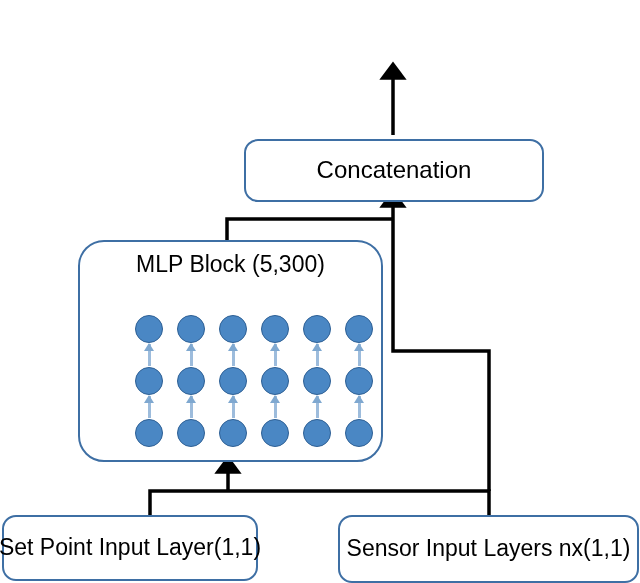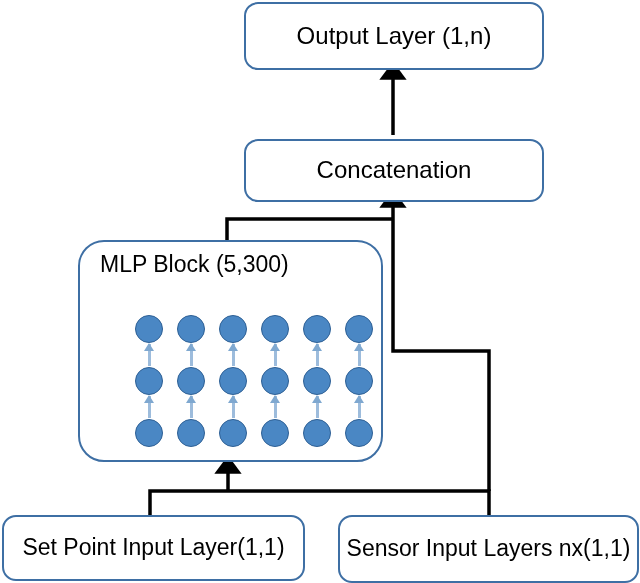--- a/index.html
+++ b/index.html
@@ -54,21 +54,21 @@
   #concatenation-box {
     left: 244px;
     top: 139px;
     width: 300px;
     height: 63px;
     font-size: 24px;
   }
   #set-point-input-box {
     left: 2px;
     top: 515px;
-    width: 303px;
+    width: 256px;
     height: 66px;
     font-size: 23px;
   }
   #sensor-input-box {
     left: 338px;
     top: 515px;
     width: 301px;
     height: 68px;
     font-size: 23px;
   }
@@ -82,25 +82,24 @@
     background: #ffffff;
     border: 2px solid #3E6FA4;
     border-radius: 26px;
     z-index: 3;
   }
   #mlp-block-title {
     position: absolute;
     left: 0;
     top: 9px;
     width: 100%;
-    text-align: left;
+    text-align: center;
     font-size: 23px;
     color: #000000;
     white-space: nowrap;
-    padding-left: 20px;
   }
   #mlp-node-grid {
     position: absolute;
     left: 0;
     top: 52px;
     width: 100%;
     height: 140px;
   }
   .mlp-node {
     position: absolute;
@@ -156,23 +155,20 @@
     <g>
       <polyline points="227,240 227,219 393,219" fill="none" stroke="#000000" stroke-width="3.5"></polyline>
       <line x1="393" y1="219" x2="393" y2="200" stroke="#000000" stroke-width="3.5" marker-end="url(#arrowhead)"></line>
     </g>
 
     <g>
       <line x1="393" y1="135" x2="393" y2="72" stroke="#000000" stroke-width="3.5" marker-end="url(#arrowhead)"></line>
     </g>
   </svg>
 
-  <div class="node-box" id="output-layer-box">
-    <span>Output Layer (1,n)</span>
-  </div>
 
   <div class="node-box" id="concatenation-box">
     <span>Concatenation</span>
   </div>
 
   <div id="mlp-block">
     <div id="mlp-block-title">MLP Block (5,300)</div>
     <div id="mlp-node-grid">
         <div class="mlp-arrow" style="left: 67.5px; top: 102px; height: 22px;"></div>
         <div class="mlp-arrow" style="left: 67.5px; top: 50px; height: 22px;"></div>

